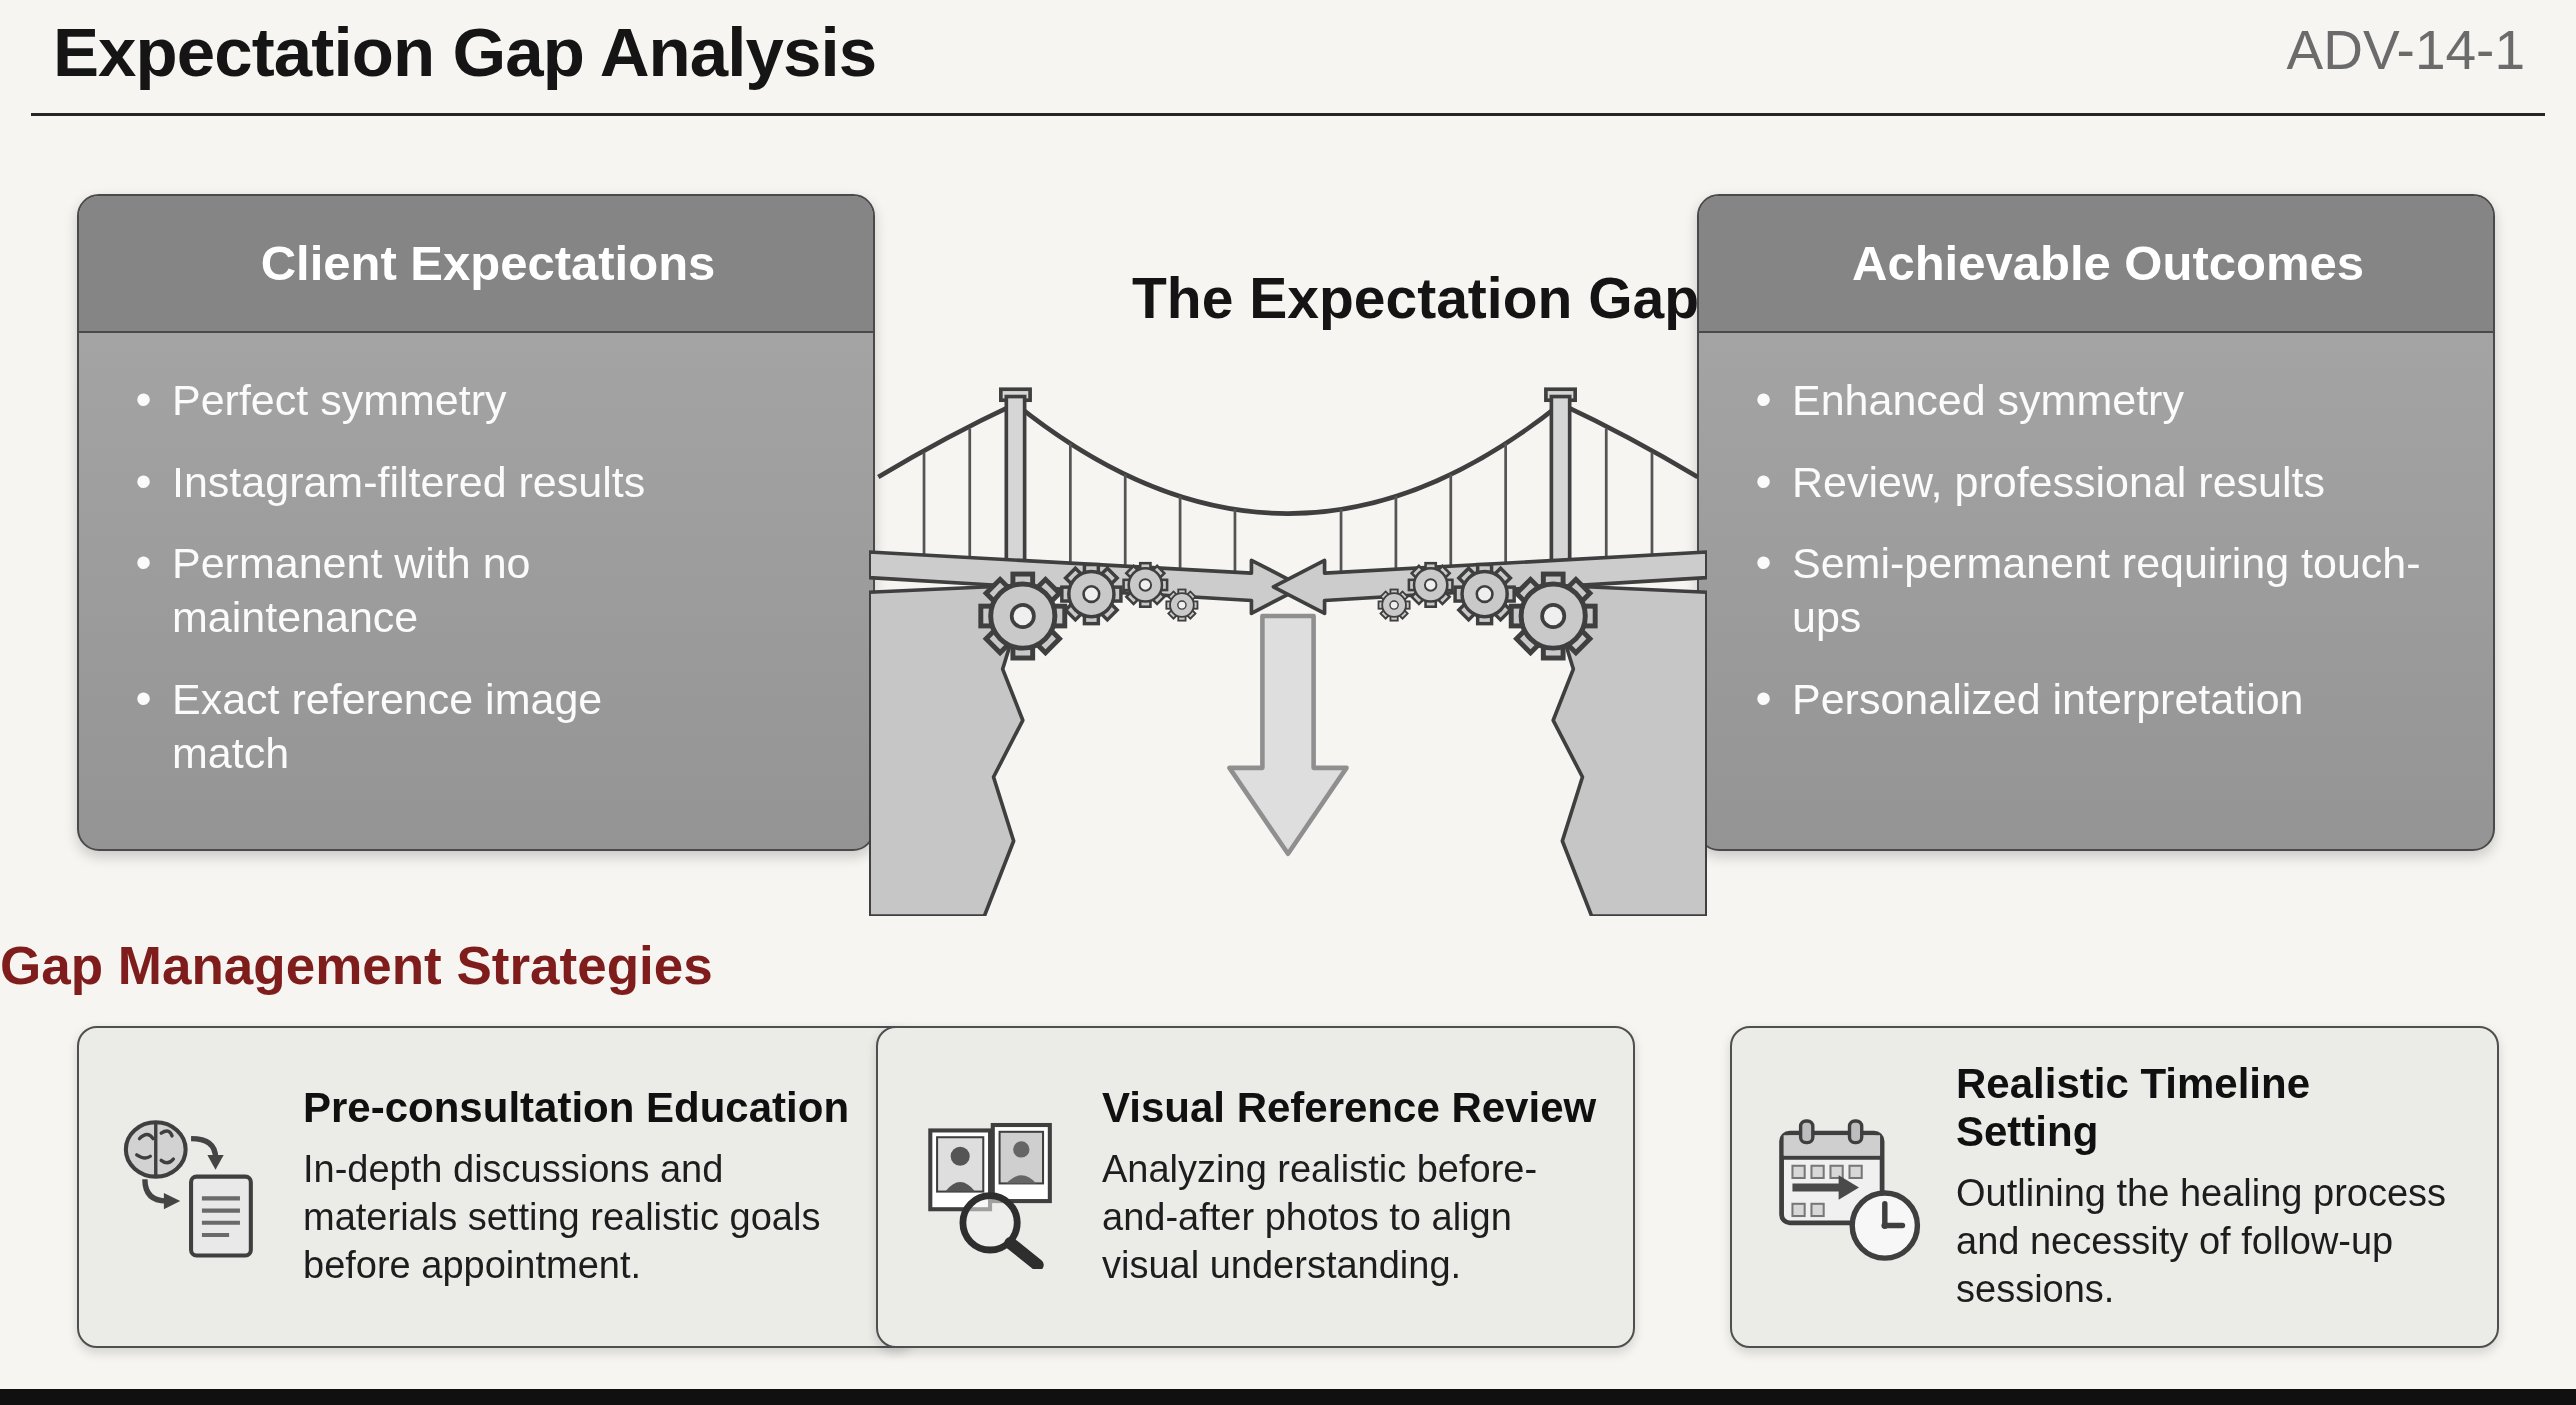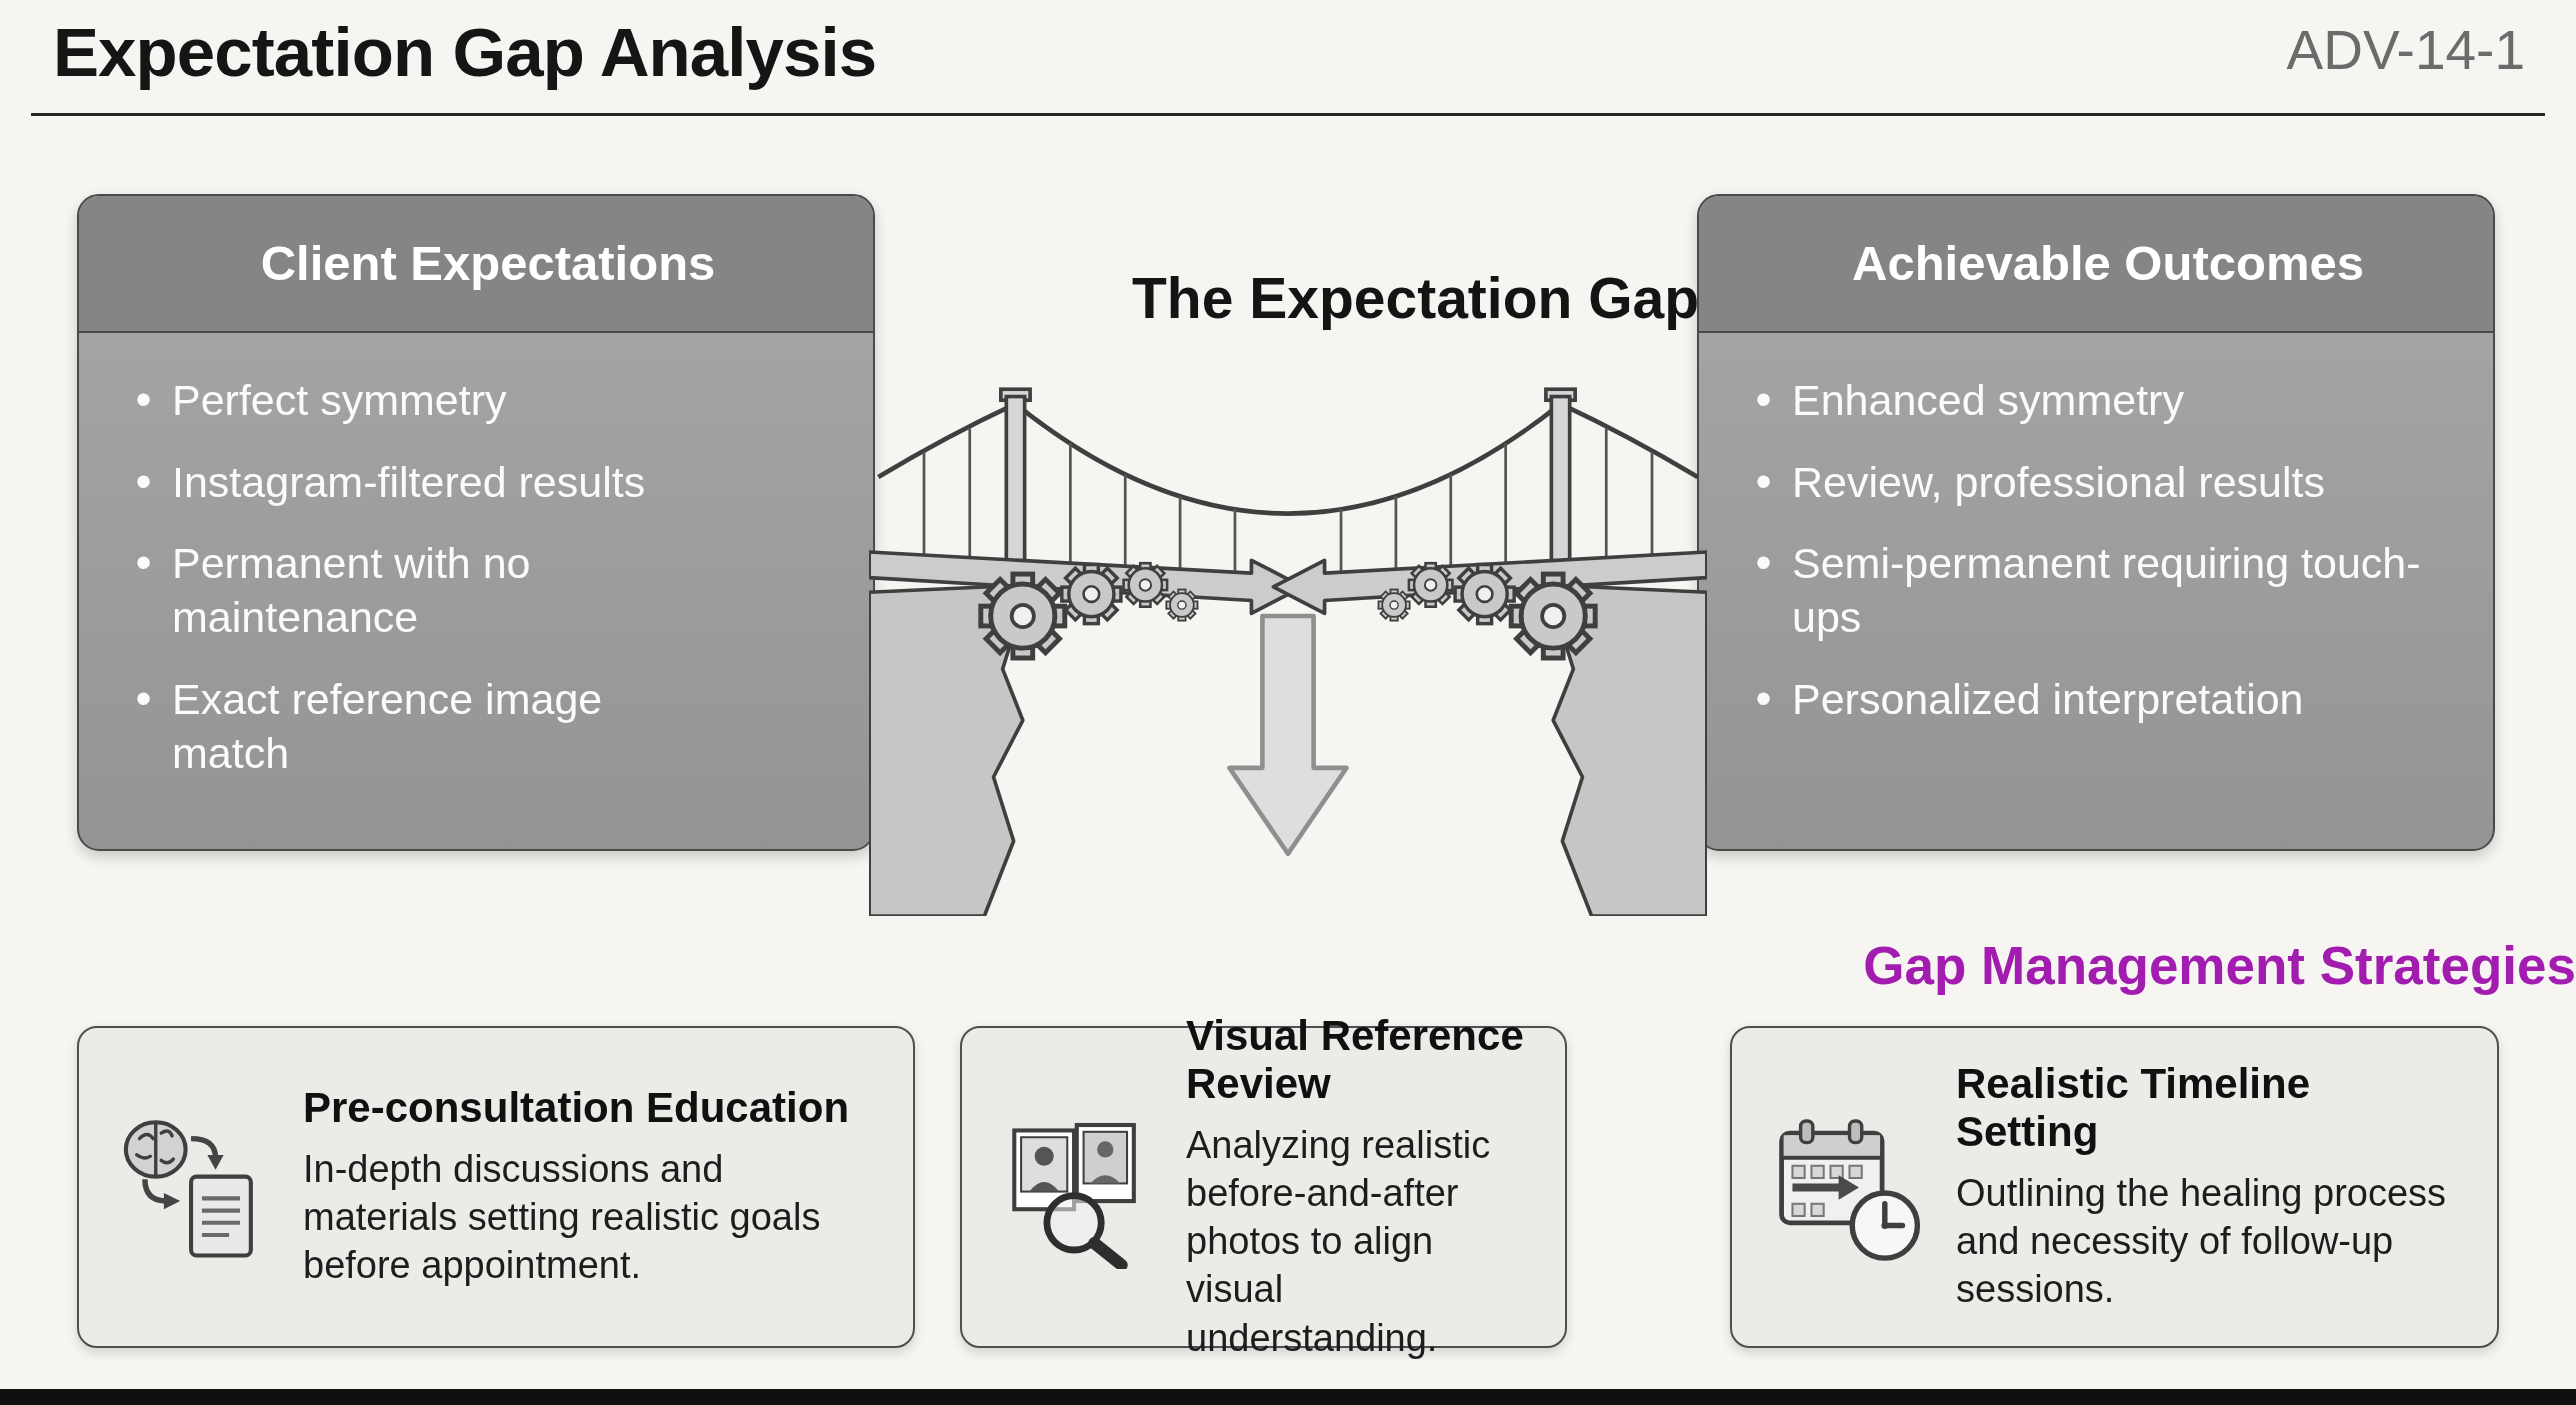--- a/index.html
+++ b/index.html
@@ -53,32 +53,32 @@
 
   
   .gap-title {
     position: absolute; left: 876px; top: 265px; width: 823px;
     text-align: right; font-size: 57px; font-weight: 700; color: #141414;
   }
   .bridge-svg { position: absolute; left: 869px; top: 349px; width: 838px; height: 567px; }
 
   .strategies-title {
     position: absolute; left: 0; top: 935px; width: 2576px;
-    text-align: right; font-size: 53px; font-weight: 700; color: #a21caf;
+    text-align: left; font-size: 53px; font-weight: 700; color: #7f1d1d;
   }
 
   
   .card {
     position: absolute; top: 1026px; height: 322px;
     background: #ebebe8; border: 2.7px solid #4f4f4f; border-radius: 20px;
     display: flex; align-items: center; gap: 22px; padding: 25.6px 33px;
     box-shadow: 0 4.6px 11px rgba(0,0,0,0.14);
   }
   .card.c1 { left: 77px;   width: 838px; }
-  .card.c2 { left: 960px;  width: 607px; }
+  .card.c2 { left: 876px;  width: 759px; }
   .card.c3 { left: 1730px; width: 769px; }
   .card-icon { flex: 0 0 169px; display: flex; justify-content: center; align-items: center; }
   .card-icon svg { width: 163px; height: 163px; }
   .card-text { flex: 1; }
   .card-title { font-size: 42px; font-weight: 700; color: #101010; line-height: 1.14; }
   .card-desc  { font-size: 38px; color: #1d1d1d; line-height: 1.27; margin-top: 12.8px; }
 
   .bottom-bar {
     position: absolute; left: 0; bottom: 0; width: 2576px; height: 16.5px; background: #101010;
   }

